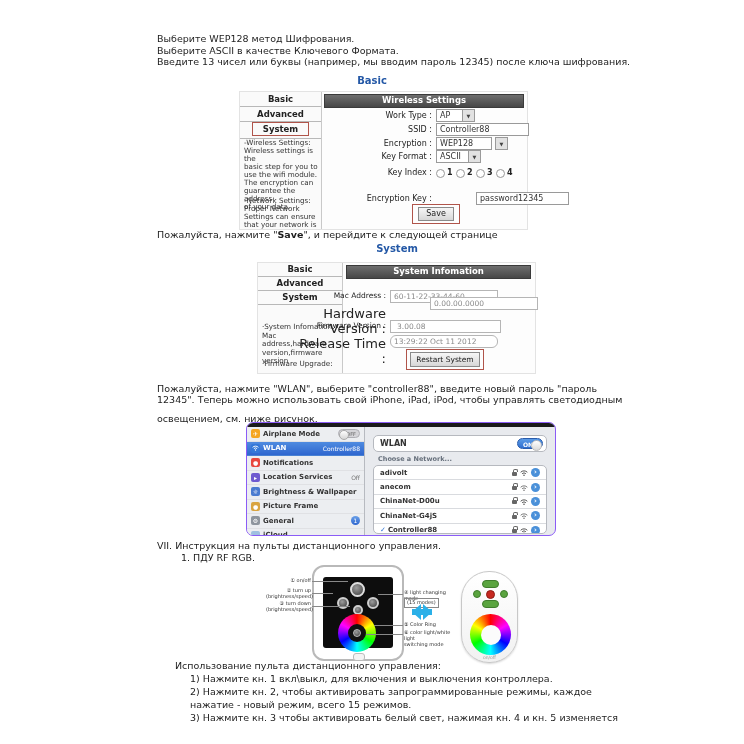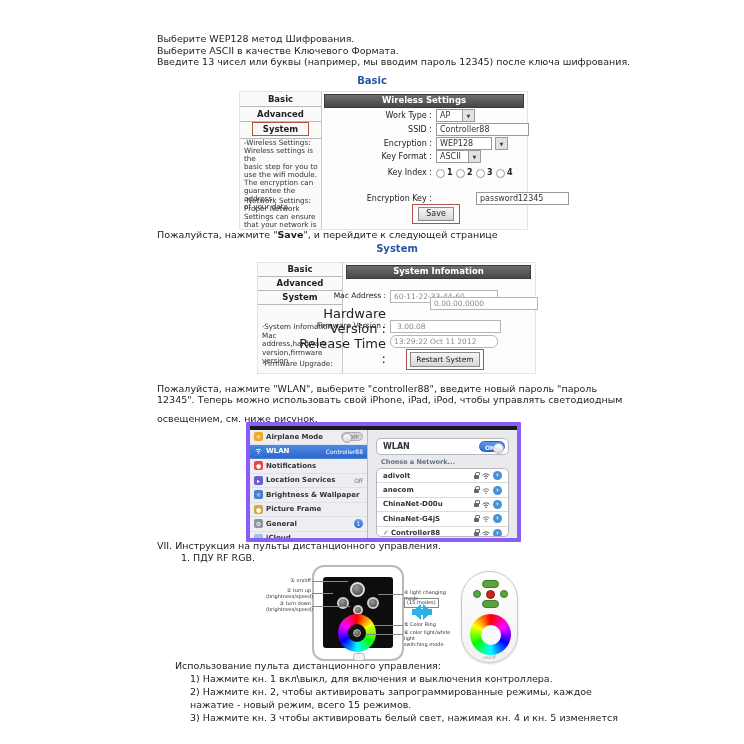--- a/index.html
+++ b/index.html
@@ -20,21 +20,21 @@
         padding:0 3px;color:#333;white-space:nowrap;overflow:hidden;}
   .gbox{border-color:#b5b5b5;color:#8a8a8a;font-size:7.5px;}
   .dd-arr{position:absolute;width:11px;height:11px;border:1px solid #9a9a9a;background:#e2e2e2;color:#444;
           font-size:5px;text-align:center;line-height:12px;}
   .redbox{position:absolute;border:1px solid #b0544a;}
   .btn{position:absolute;border:1px solid #8a8a8a;background:linear-gradient(#f6f6f6,#d7d7d7);
        font-size:8px;text-align:center;color:#222;}
   .rad{position:absolute;width:7px;height:7px;border:1px solid #999;border-radius:50%;background:#fff;}
   .radnum{position:absolute;font-size:8px;font-weight:bold;color:#222;}
   
-  .ioswrap{position:absolute;border:4px solid #8b5cf6;border-radius:1px;background:#e8eaee;overflow:hidden;}
+  .ioswrap{position:absolute;border:1px solid #8b5cf6;border-radius:7px;background:#e8eaee;overflow:hidden;padding-left:41px;}
   .iostop{position:absolute;left:0;top:0;right:0;height:4px;background:#1a1a1c;}
   .ioscol{position:absolute;left:0;top:4px;bottom:0;width:117px;background:#eceef1;border-right:1px solid #b7bac0;
           display:flex;flex-direction:column;}
   .iositem{height:13.5px;flex:none;display:flex;align-items:center;padding:0 4px;border-bottom:1px solid rgba(0,0,0,0.05);}
   .iositem.sel{background:linear-gradient(#4f8be0,#2e66cf);}
   .ios-ic{width:9px;height:9px;border-radius:2px;margin-right:3px;flex:none;display:flex;align-items:center;
           justify-content:center;color:#fff;font-size:6px;line-height:9px;overflow:hidden;}
   .ios-lab{font-weight:bold;font-size:7px;color:#333;white-space:nowrap;overflow:hidden;flex:1;}
   .sel .ios-lab,.sel .ios-right{color:#fff;}
   .ios-right{font-size:6px;color:#777;margin-left:2px;flex:none;}

